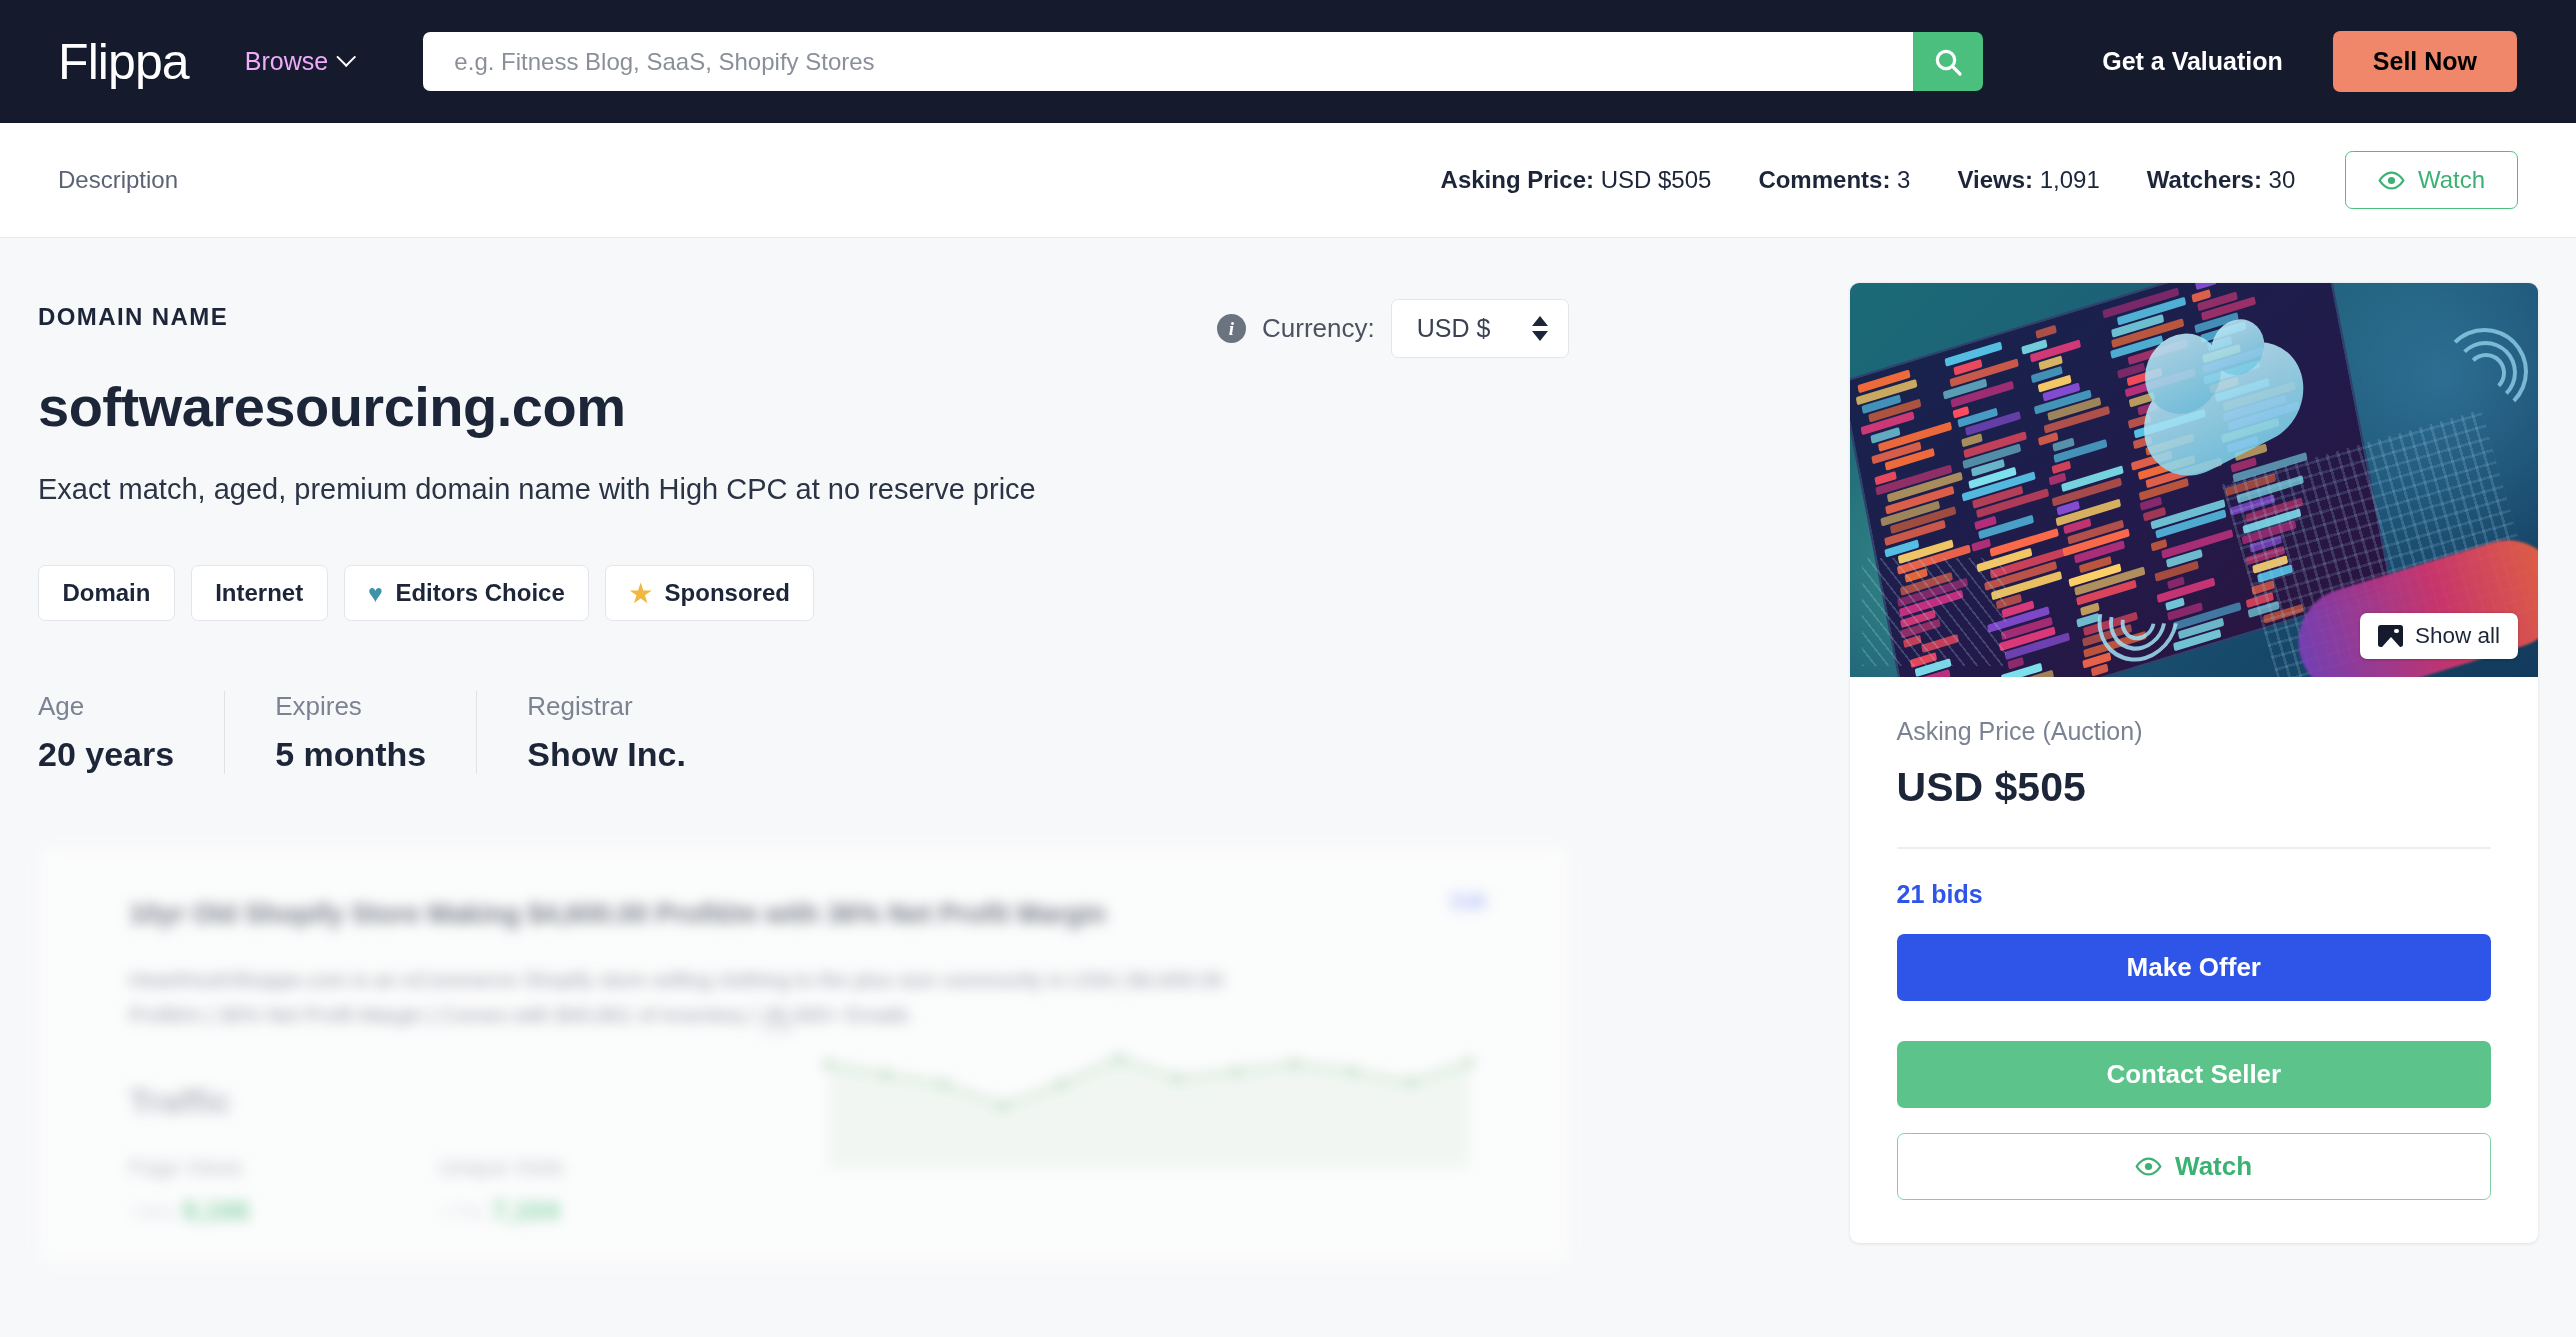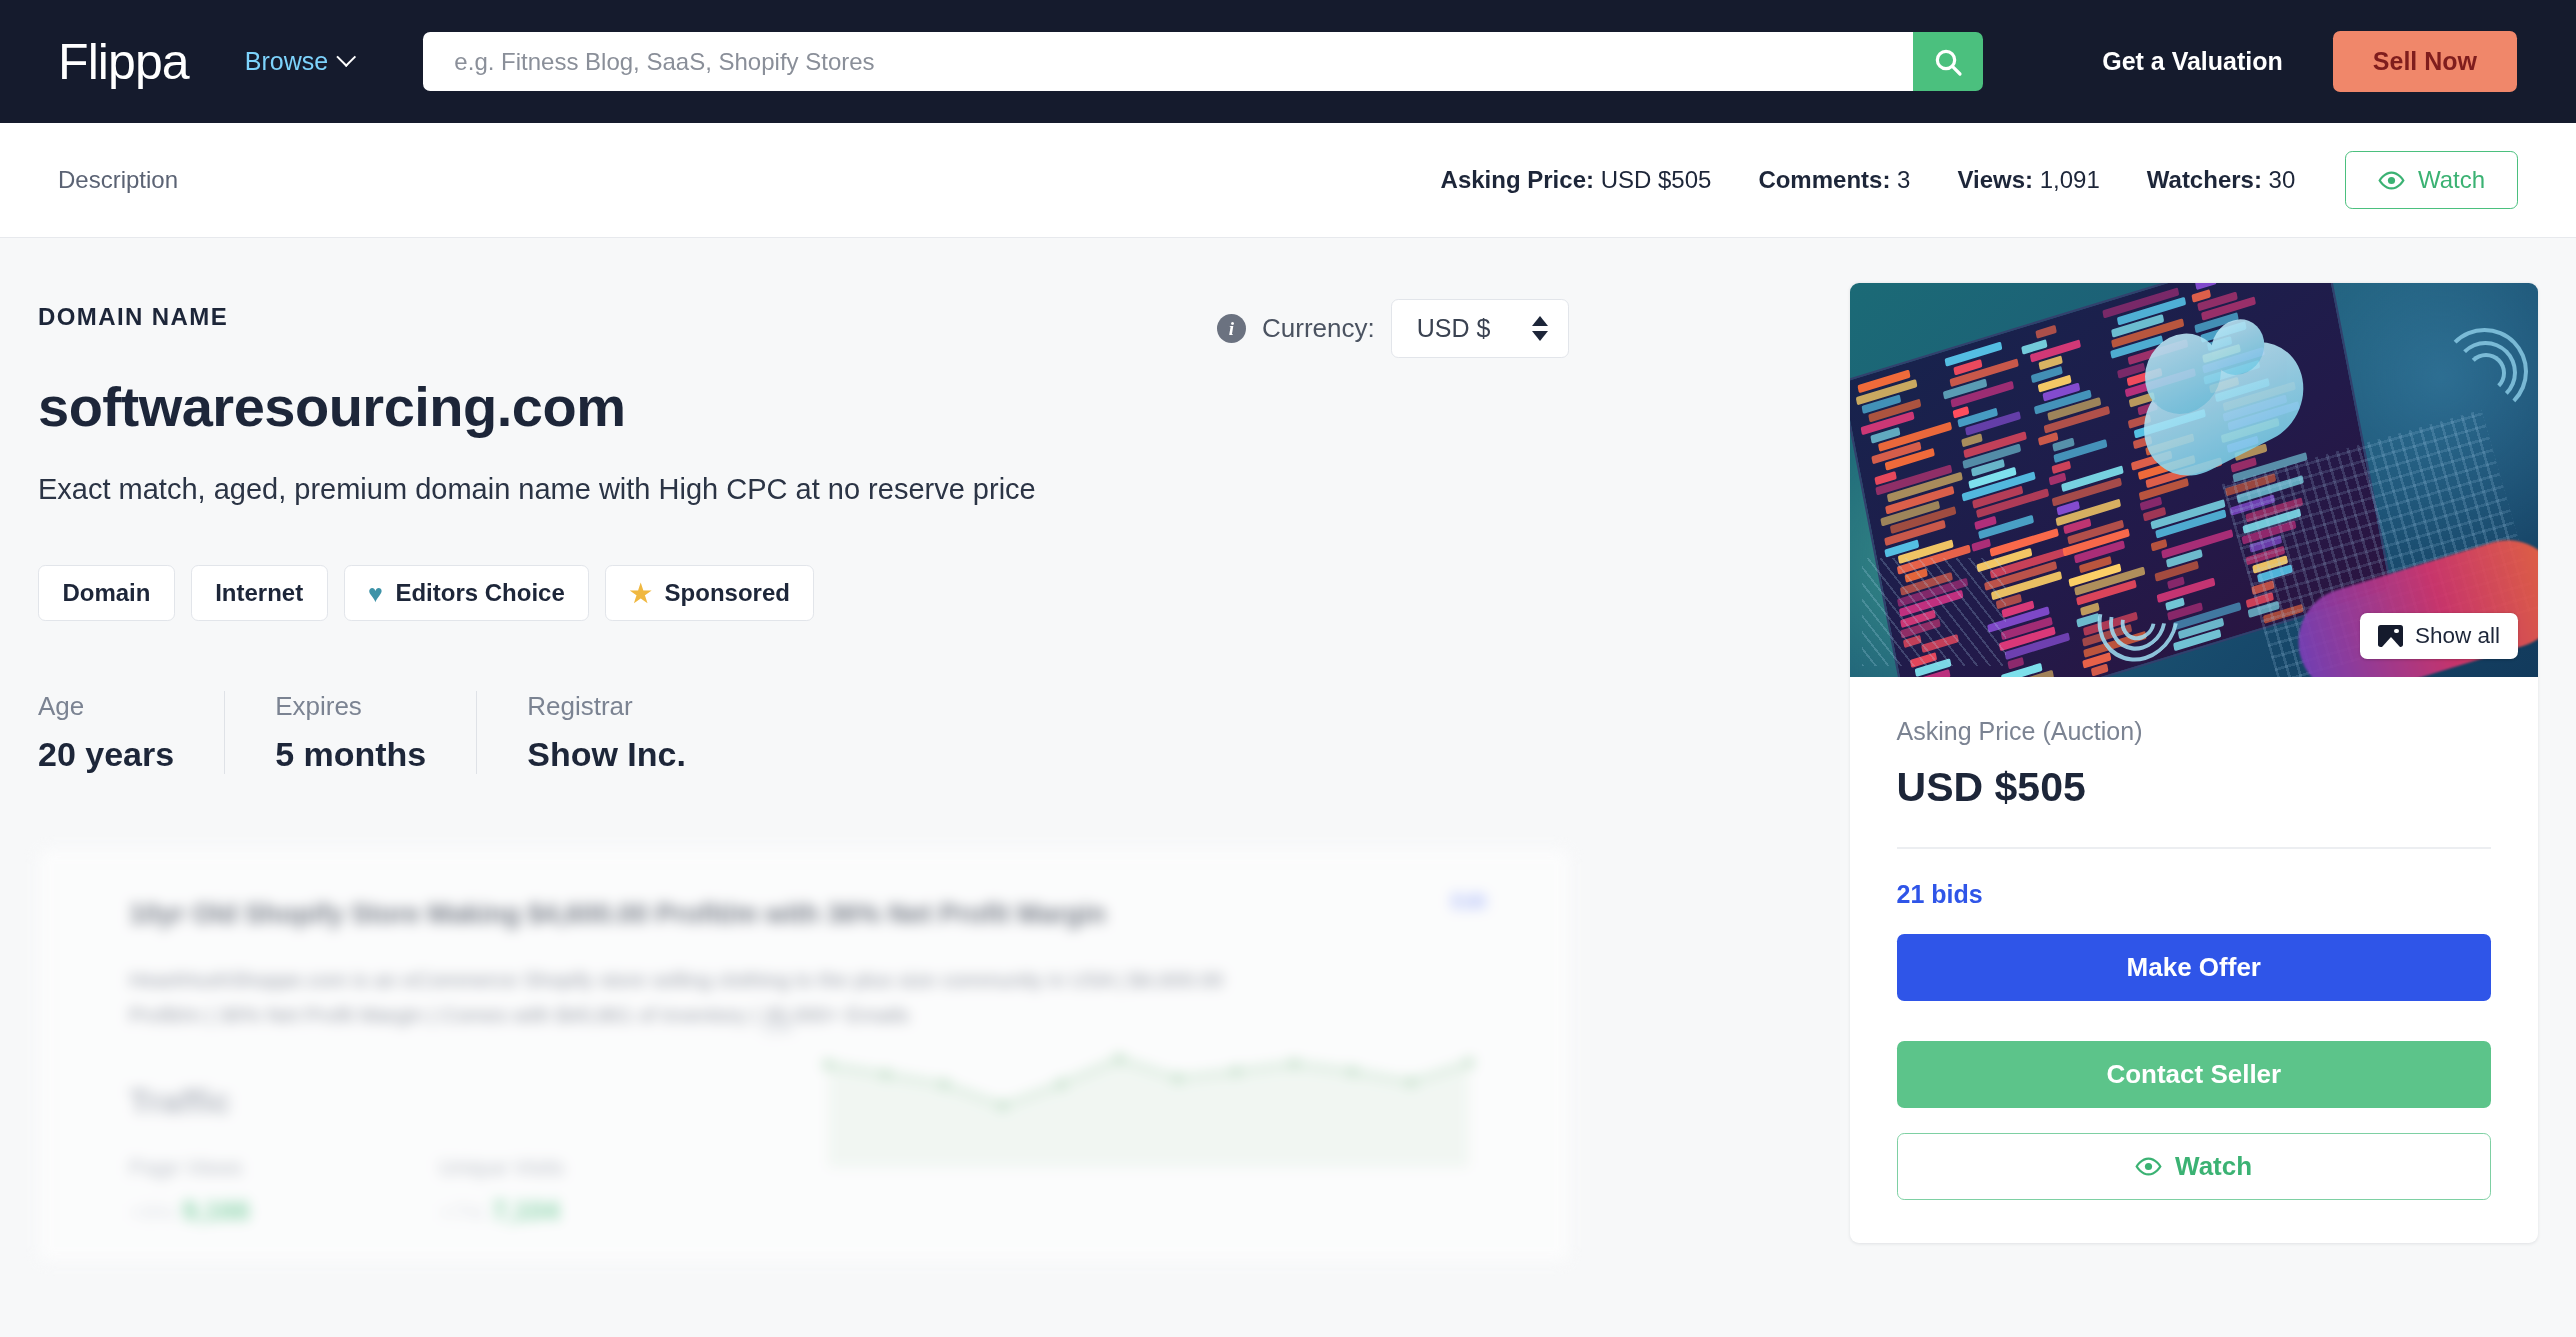--- a/index.html
+++ b/index.html
@@ -22,21 +22,21 @@
     position: relative;
   }
   .logo {
     color: #ffffff;
     font-size: 50px;
     font-weight: 400;
     letter-spacing: -0.9px;
     line-height: 1;
   }
   .browse {
-    color: #7dd3fc;
+    color: #f0abfc;
     font-size: 25px;
     margin-left: 56px;
     display: flex;
     align-items: center;
     gap: 10.8px;
     cursor: pointer;
   }
   .chev {
     width: 14.4px; height: 14.4px;
     border-right: 2.7px solid #ffffff;
@@ -80,21 +80,21 @@
   }
   .valuation {
     color: #ffffff;
     font-size: 25px;
     font-weight: 700;
     cursor: pointer;
     white-space: nowrap;
   }
   .sellnow {
     background: #f0876a;
-    color: #7f1d1d;
+    color: #000000;
     font-size: 25px;
     font-weight: 700;
     border: none;
     border-radius: 7.2px;
     padding: 16px 40px;
     cursor: pointer;
     font-family: "Liberation Sans", sans-serif;
   }
 
   

